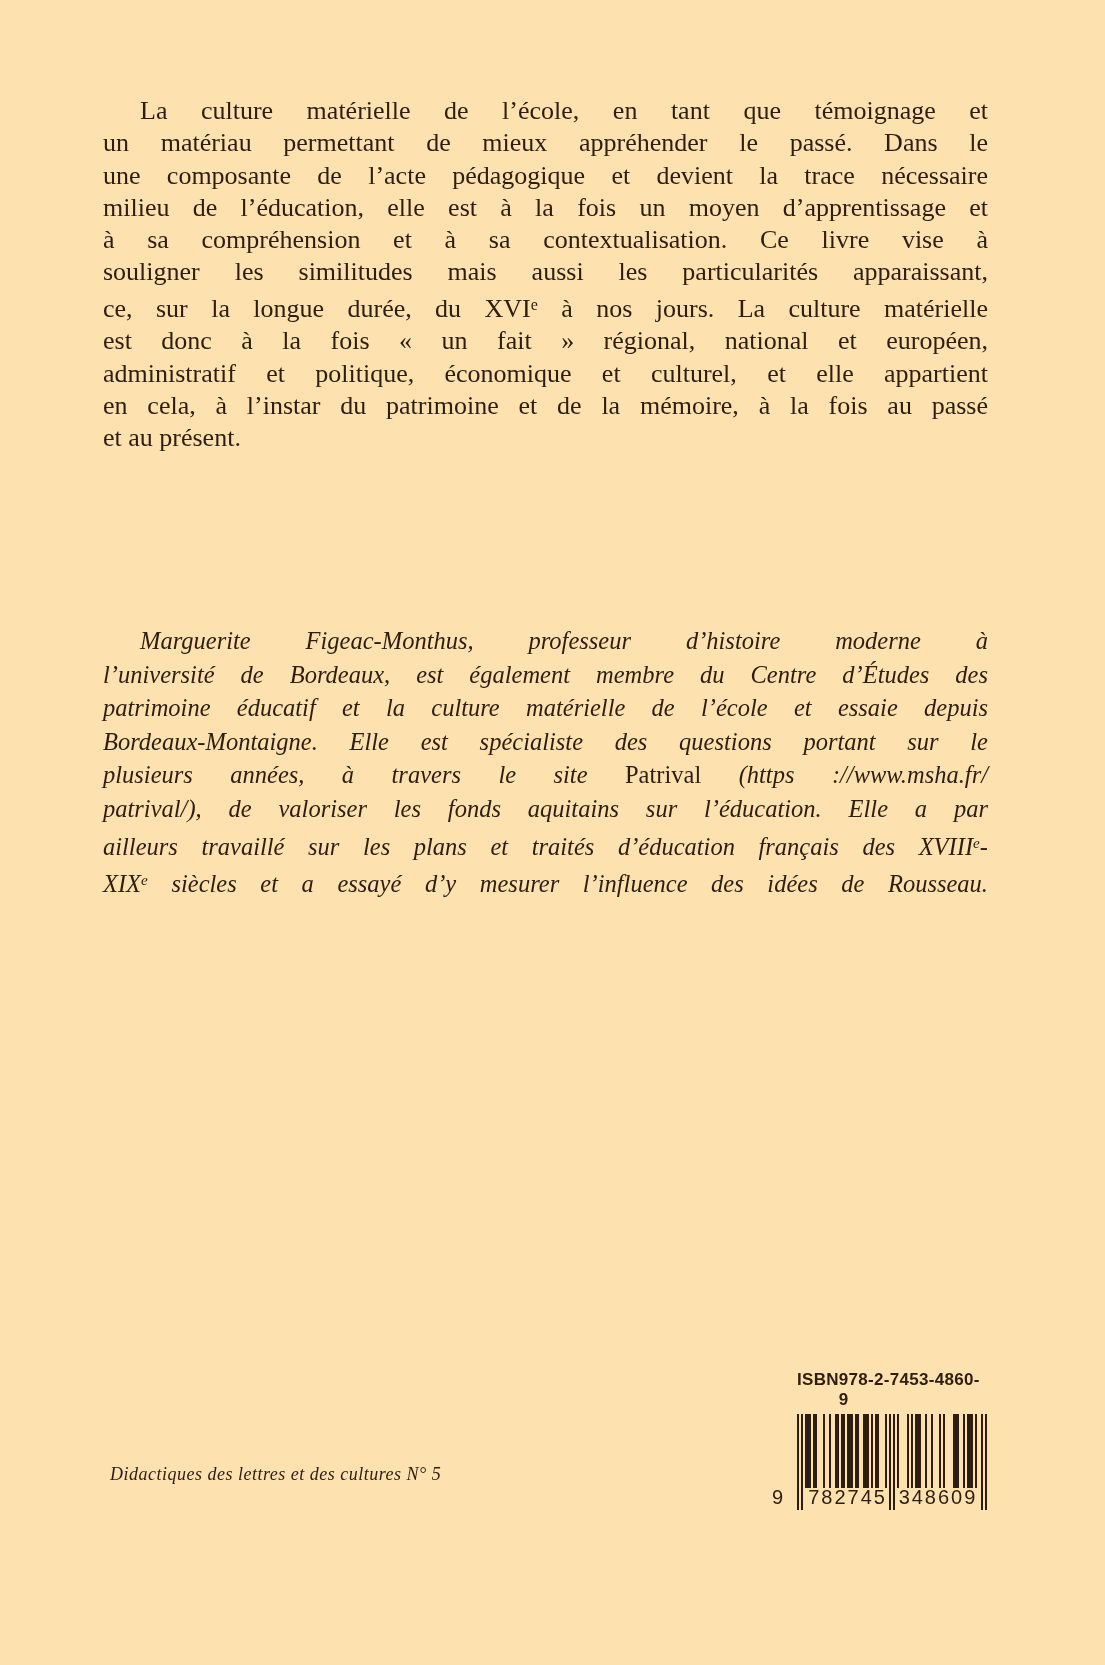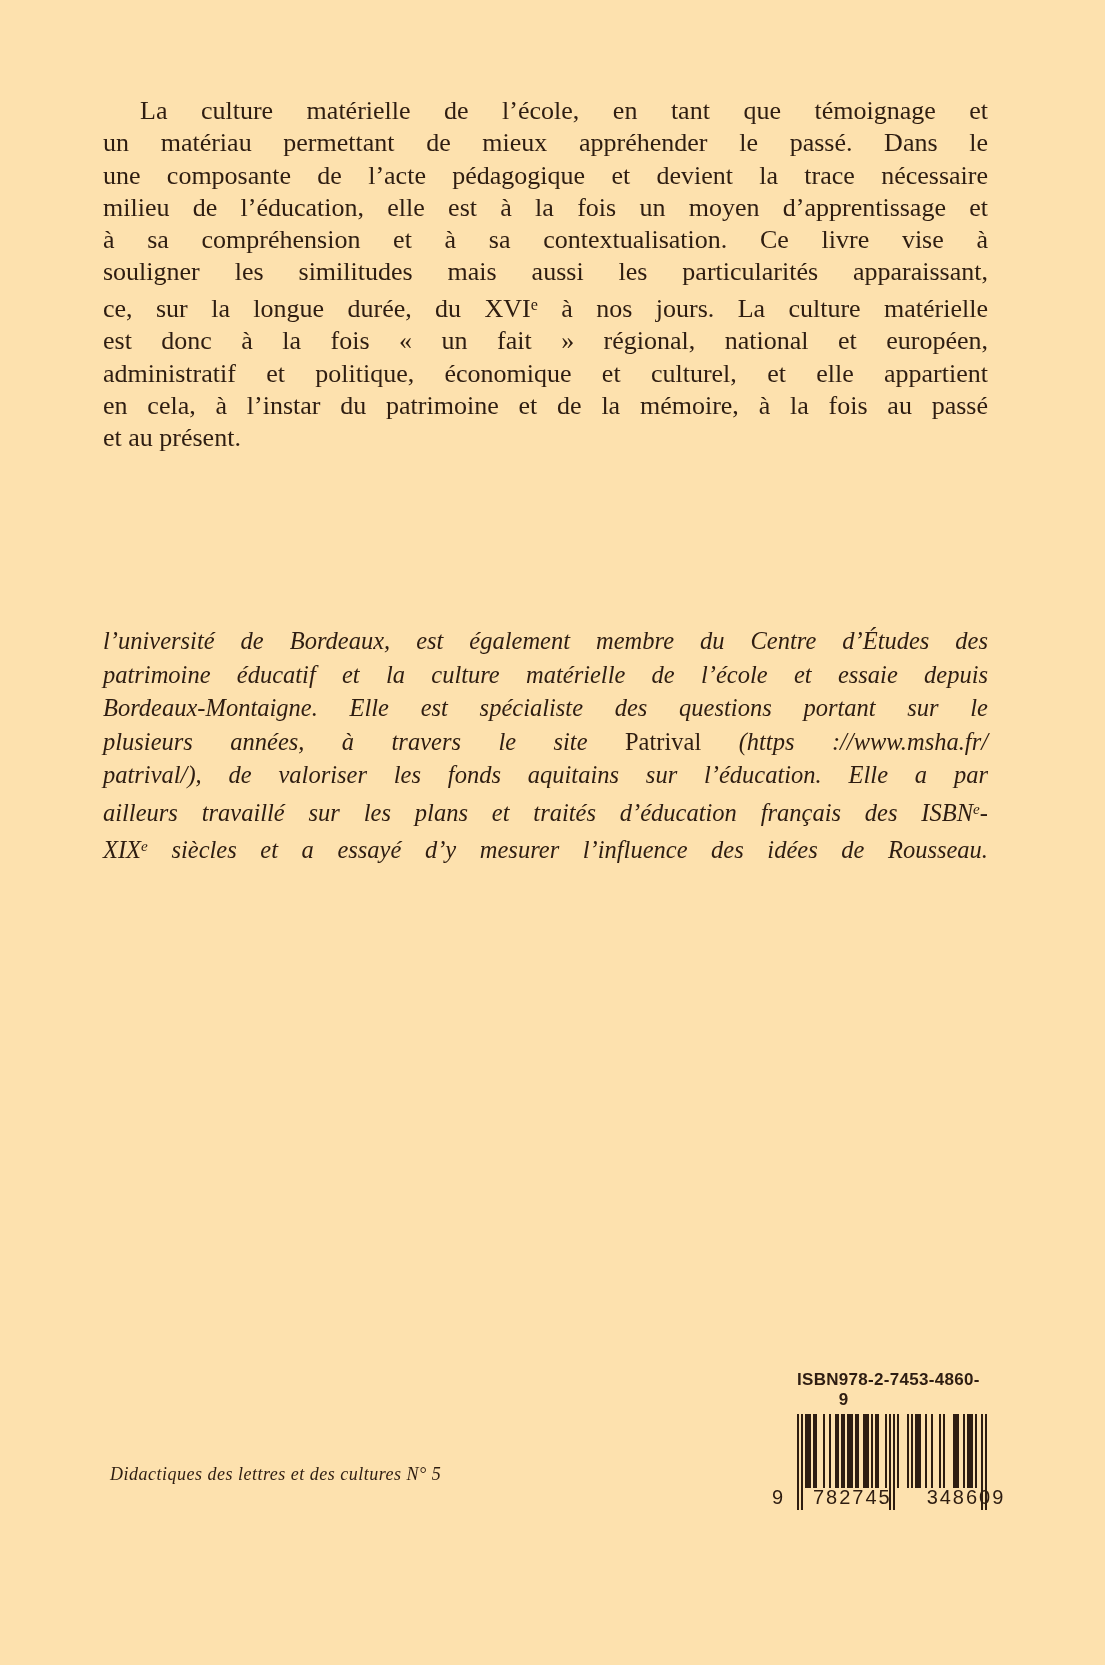--- a/index.html
+++ b/index.html
@@ -35,22 +35,22 @@
   .barcode { position:relative; margin-left:24px; margin-top:4px;
              width:190px; height:96px; }
   .bars { display:flex; align-items:flex-start; height:96px; }
   .module { width:2px; height:0; }
   .module.bar { height:74px; background:var(--ink); }
   .module.bar.guard { height:96px; }
   .ean-digit { position:absolute; top:72px;
                font-family:"Liberation Sans","DejaVu Sans",sans-serif;
                font-size:20px; }
   .d-first { left:-25px; }
-  .d-left  { left:4px;  width:86px; text-align:left; letter-spacing:2px;padding-left:12px; }
-  .d-right { left:98px; width:86px; text-align:center; letter-spacing:2px;padding-left:28px; }
+  .d-left  { left:4px;  width:86px; text-align:right; letter-spacing:2px; }
+  .d-right { left:98px; width:86px; text-align:center; letter-spacing:2px; }
 </style>
 </head>
 <body>
 
 <div class="page">
 
   <div class="synopsis">
       <div class="line indent"><span>La culture matérielle de l’école, en tant que témoignage et</span></div>
       <div class="line"><span>un matériau permettant de mieux appréhender le passé. Dans le</span></div>
       <div class="line"><span>une composante de l’acte pédagogique et devient la trace nécessaire</span></div>
@@ -58,26 +58,27 @@
       <div class="line"><span>à sa compréhension et à sa contextualisation. Ce livre vise à</span></div>
       <div class="line"><span>souligner les similitudes mais aussi les particularités apparaissant,</span></div>
       <div class="line"><span>ce, sur la longue durée, du XVI</span><span class="sup">e</span><span> à nos jours. La culture matérielle</span></div>
       <div class="line"><span>est donc à la fois « un fait » régional, national et européen,</span></div>
       <div class="line"><span>administratif et politique, économique et culturel, et elle appartient</span></div>
       <div class="line"><span>en cela, à l’instar du patrimoine et de la mémoire, à la fois au passé</span></div>
       <div class="line last"><span>et au présent.</span></div>
     </div>
 
   <div class="bio">
+      <div class="line indent"><span>Marguerite Figeac-Monthus, professeur d’histoire moderne à</span></div>
       <div class="line"><span>l’université de Bordeaux, est également membre du Centre d’Études des</span></div>
       <div class="line"><span>patrimoine éducatif et la culture matérielle de l’école et essaie depuis</span></div>
       <div class="line"><span>Bordeaux-Montaigne. Elle est spécialiste des questions portant sur le</span></div>
       <div class="line"><span>plusieurs années, à travers le site </span><span class="roman">Patrival</span><span> (https ://www.msha.fr/</span></div>
       <div class="line"><span>patrival/), de valoriser les fonds aquitains sur l’éducation. Elle a par</span></div>
-      <div class="line"><span>ailleurs travaillé sur les plans et traités d’éducation français des ISBN</span><span class="sup">e</span><span>-</span></div>
+      <div class="line"><span>ailleurs travaillé sur les plans et traités d’éducation français des XVIII</span><span class="sup">e</span><span>-</span></div>
       <div class="line"><span>XIX</span><span class="sup">e</span><span> siècles et a essayé d’y mesurer l’influence des idées de Rousseau.</span></div>
     </div>
 
   <div class="isbn-block">
     <div class="isbn-row">
       <span>ISBN</span>
       <span>978-2-7453-4860-9</span>
     </div>
     <div class="barcode">
       <div class="bars">

